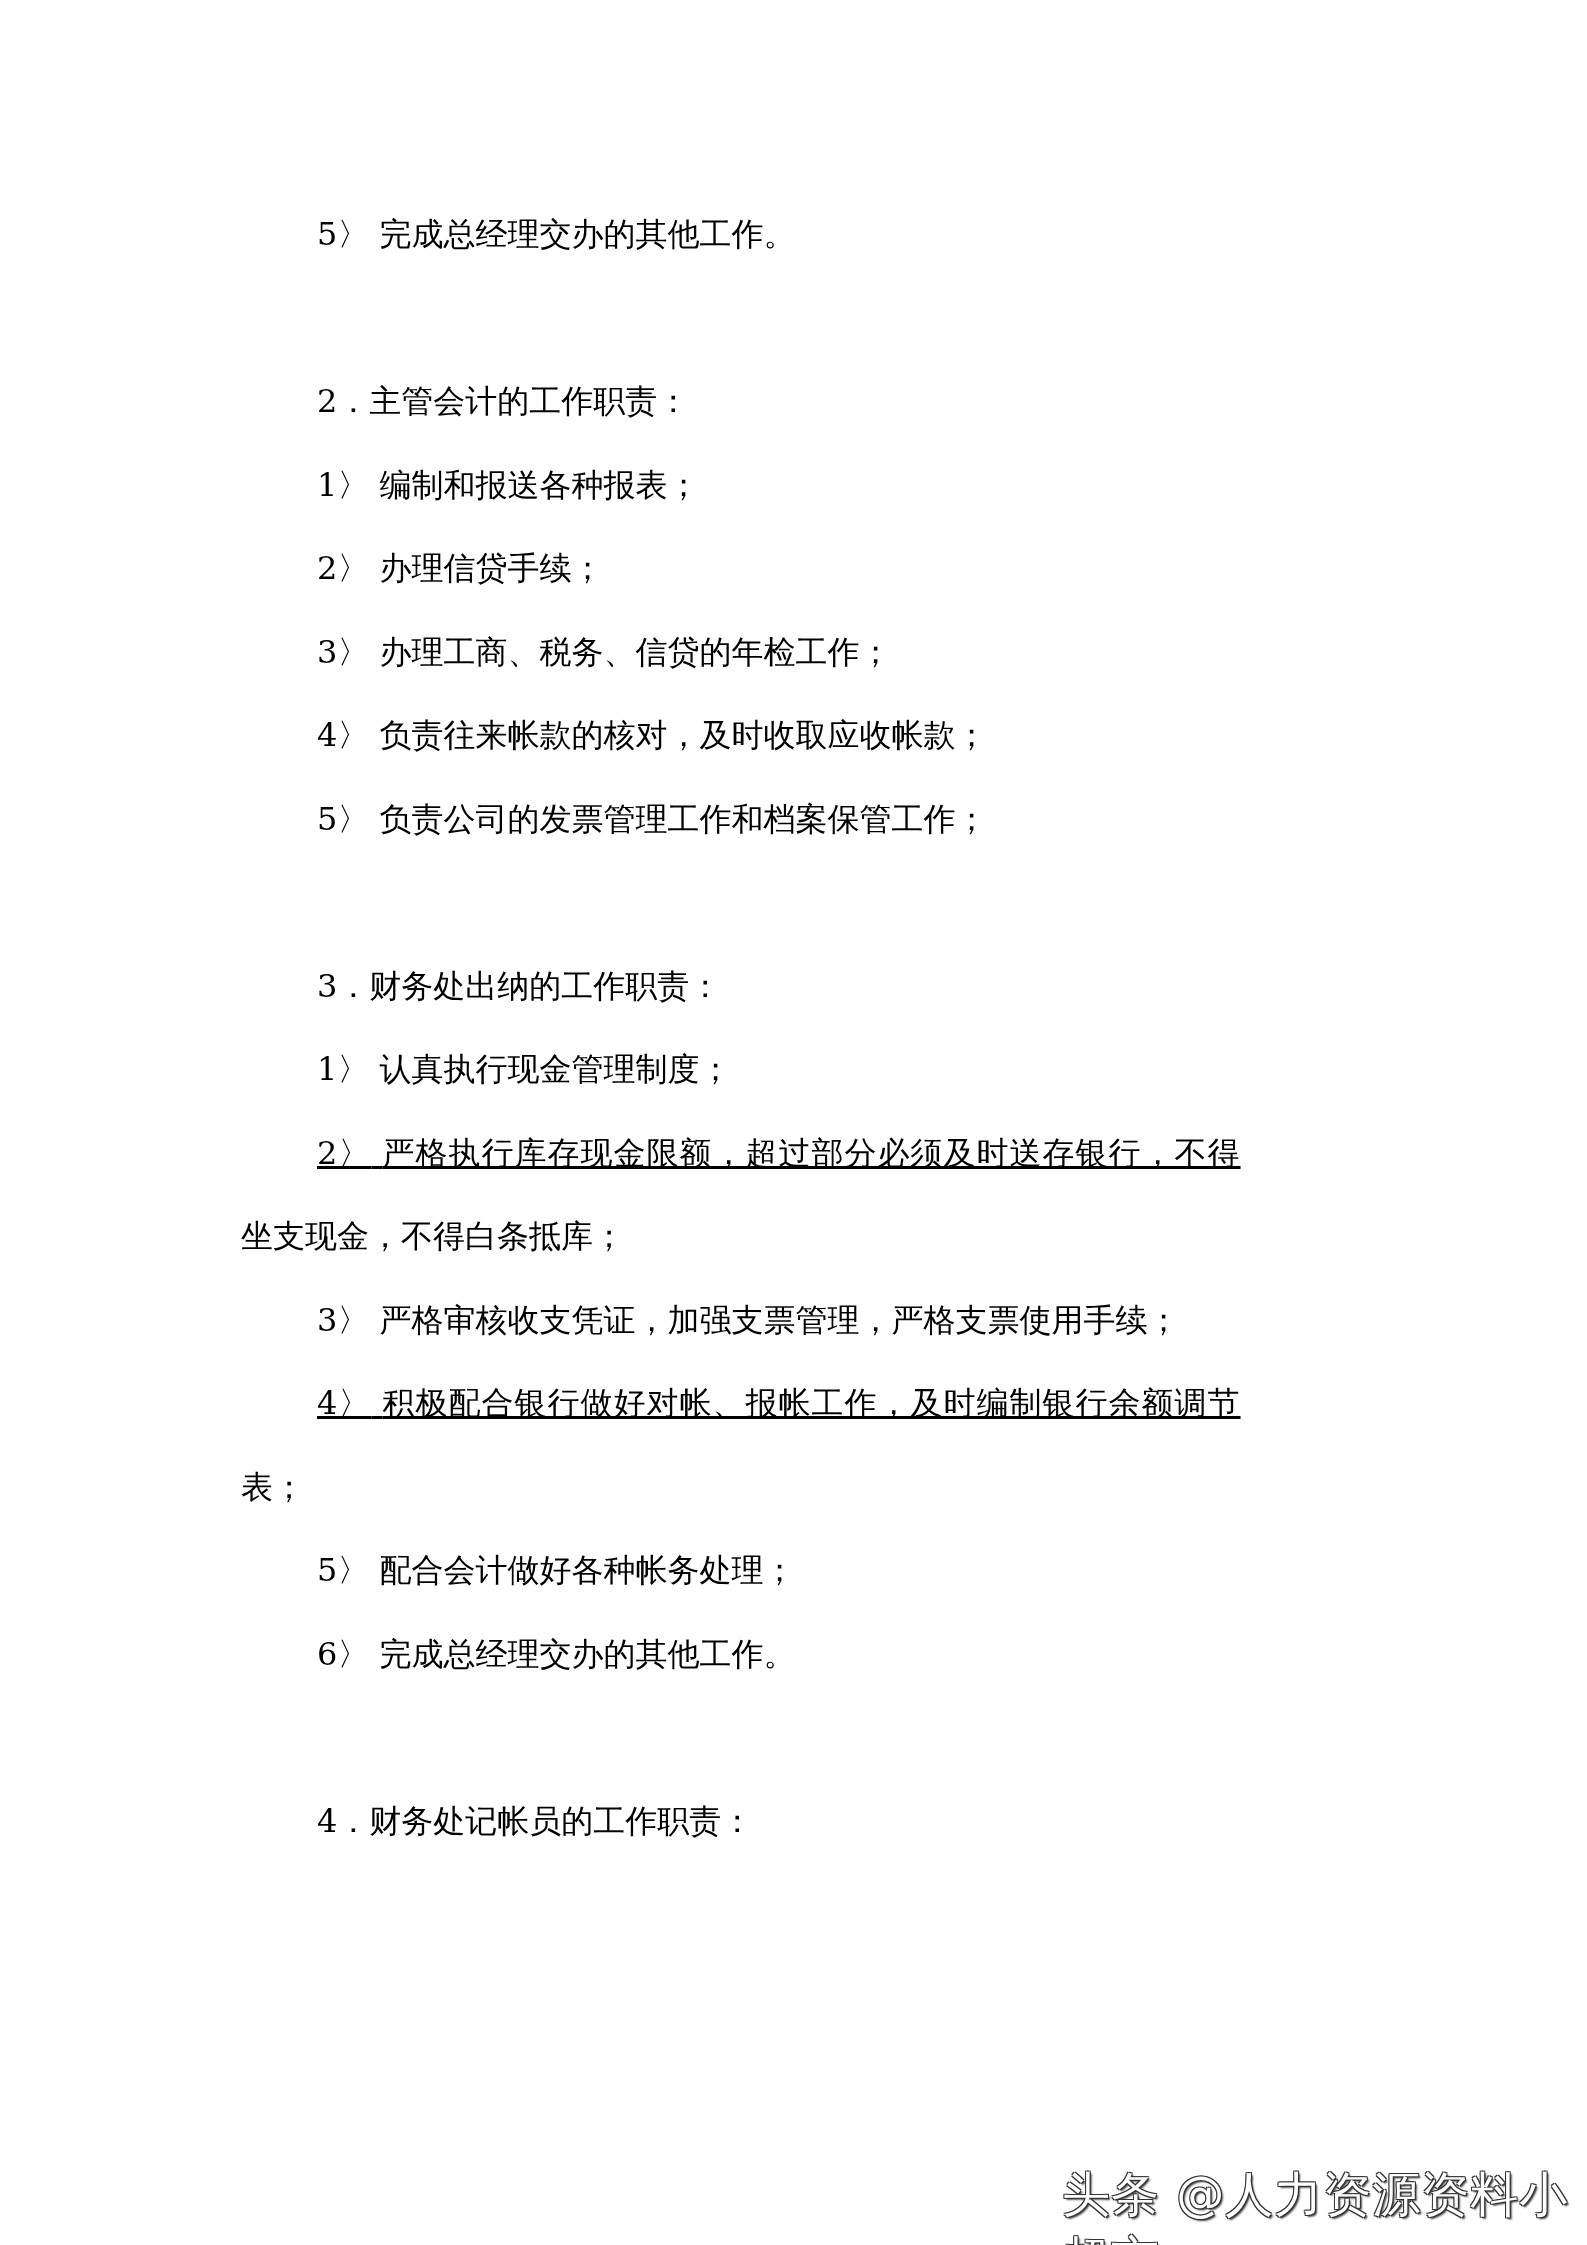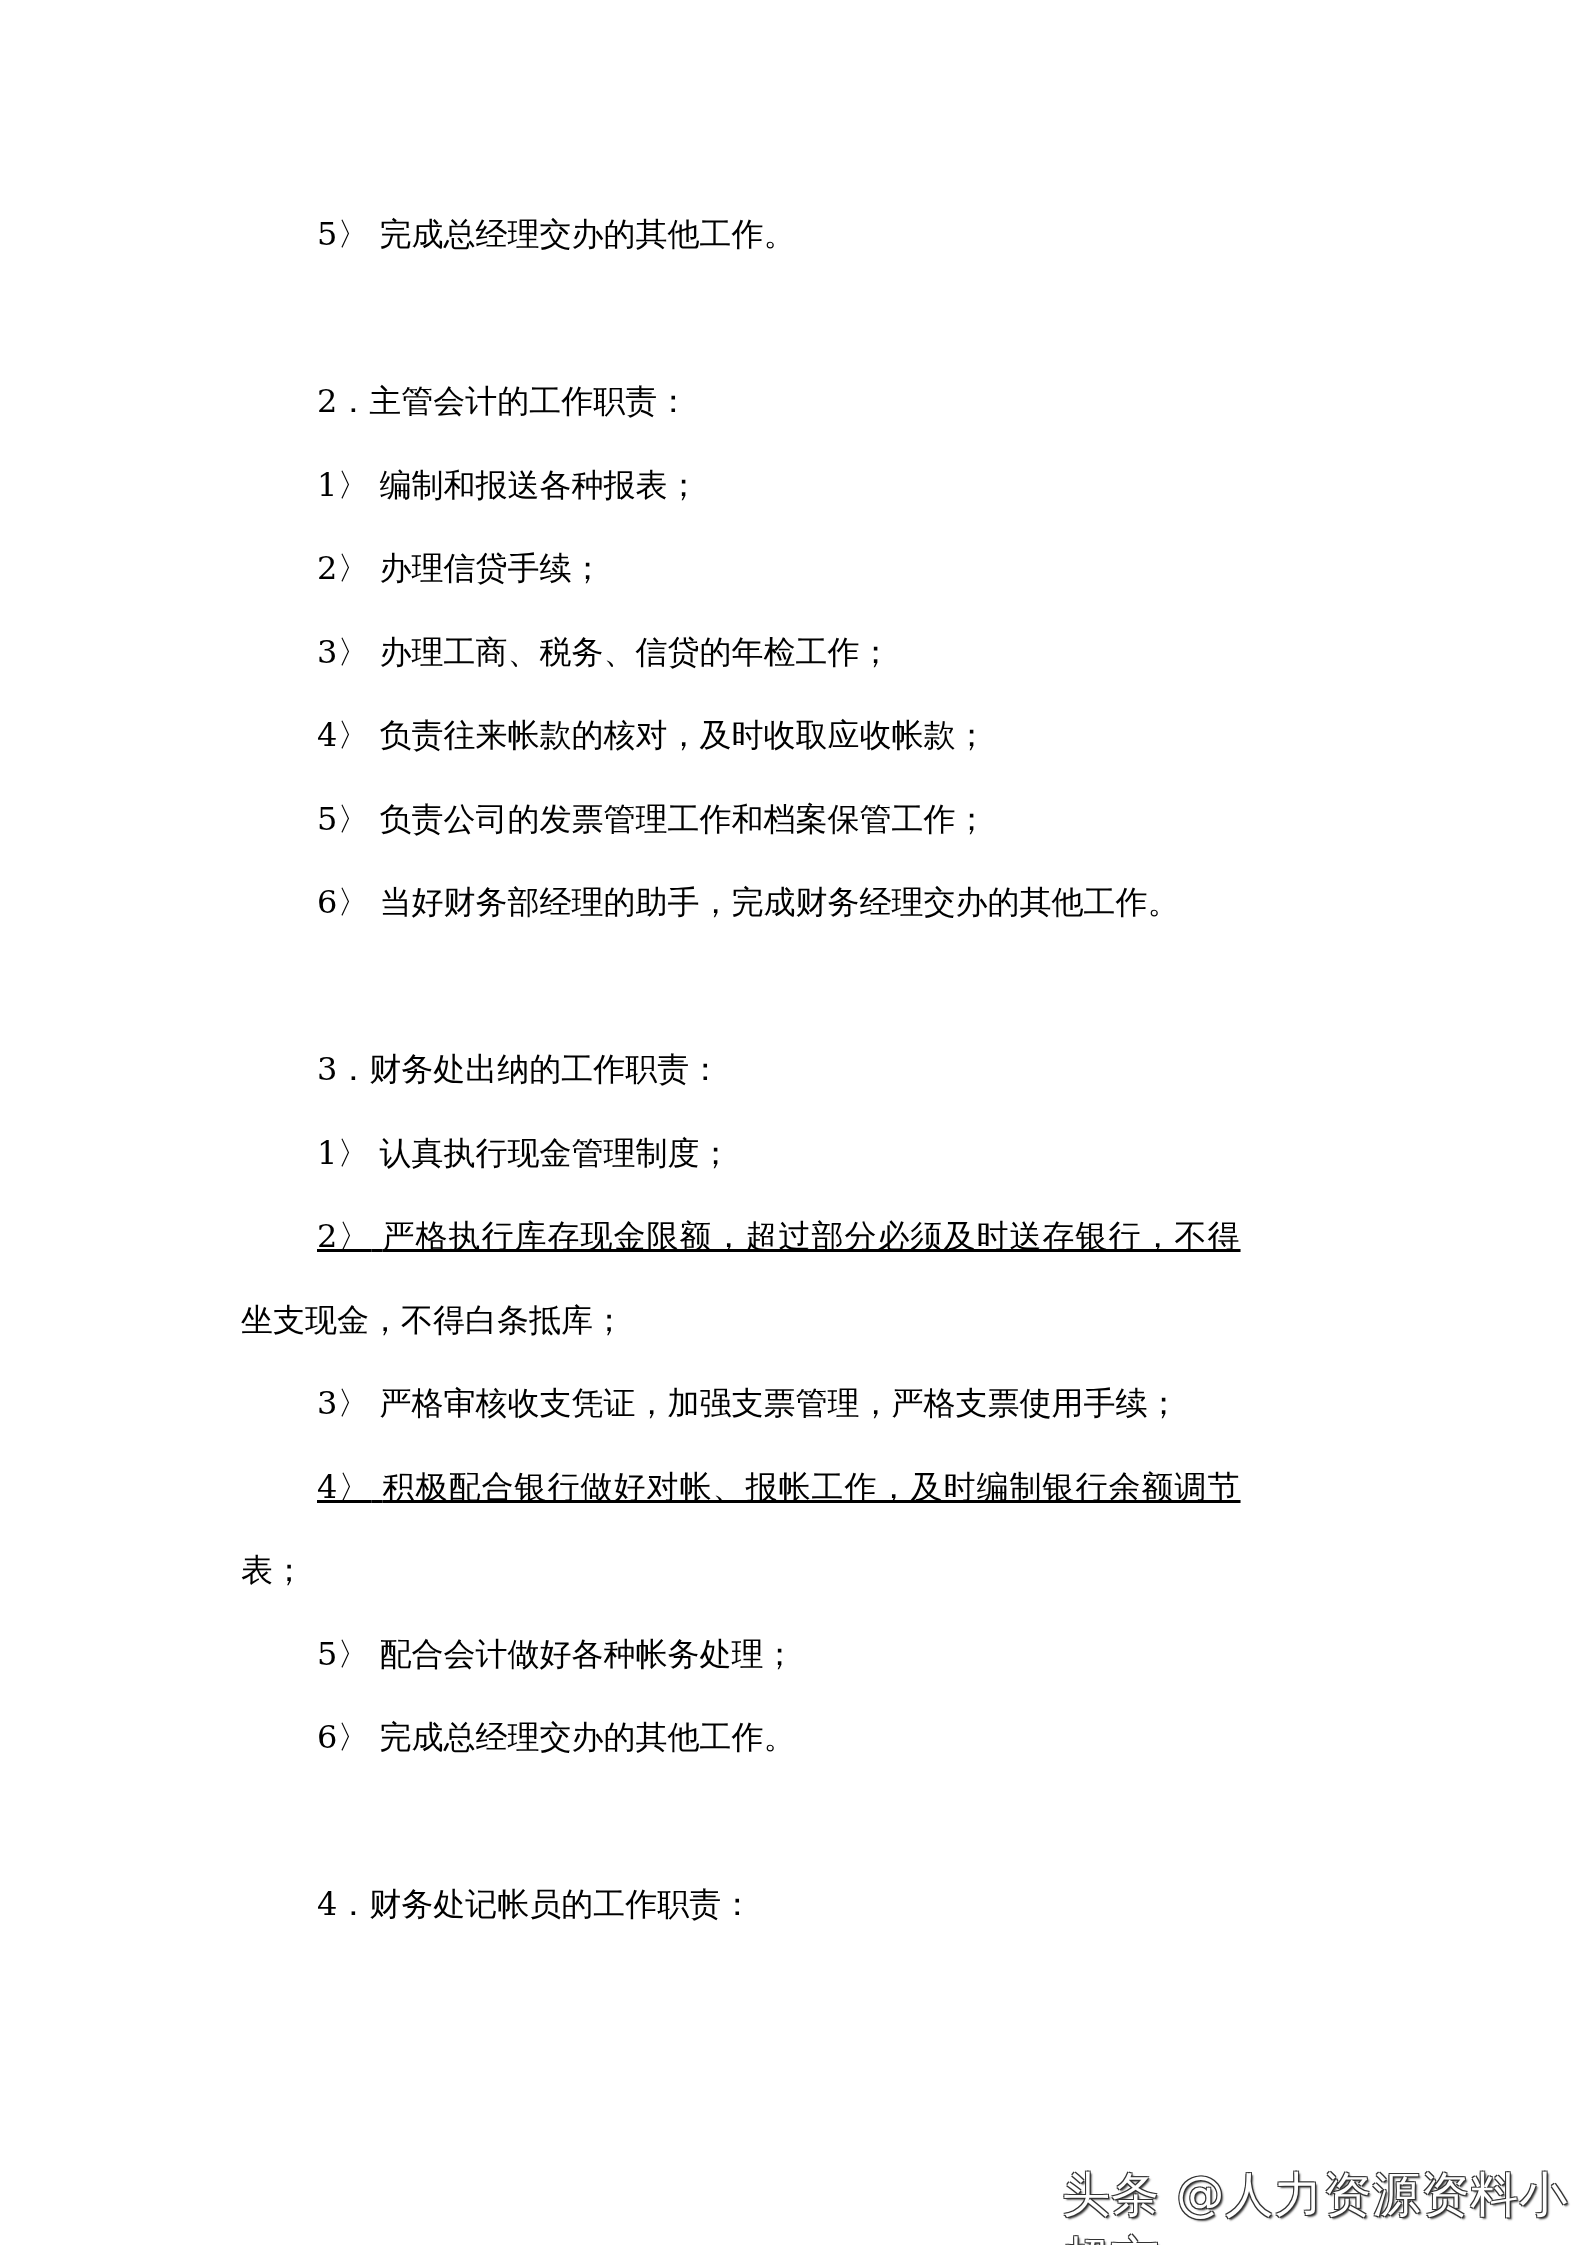--- a/index.html
+++ b/index.html
@@ -29,21 +29,20 @@
   <div class="line indent"><span>5〉</span> <span>完成总经理交办的其他工作。</span></div>
 
   <div class="blank"></div>
 
   <div class="line indent heading">2．主管会计的工作职责：</div>
   <div class="line indent"><span>1〉</span> <span>编制和报送各种报表；</span></div>
   <div class="line indent"><span>2〉</span> <span>办理信贷手续；</span></div>
   <div class="line indent"><span>3〉</span> <span>办理工商、税务、信贷的年检工作；</span></div>
   <div class="line indent"><span>4〉</span> <span>负责往来帐款的核对，及时收取应收帐款；</span></div>
   <div class="line indent"><span>5〉</span> <span>负责公司的发票管理工作和档案保管工作；</span></div>
-  <div class="line indent"><span>6〉</span> <span>当好财务部经理的助手，完成财务经理交办的其他工作。</span></div>
 
   <div class="blank"></div>
 
   <div class="line indent heading">3．财务处出纳的工作职责：</div>
   <div class="line indent"><span>1〉</span> <span>认真执行现金管理制度；</span></div>
   <div class="line wrap-first"><span>2〉</span> <span>严格执行库存现金限额，超过部分必须及时送存银行，不得</span></div>
   <div class="line">坐支现金，不得白条抵库；</div>
   <div class="line indent"><span>3〉</span> <span>严格审核收支凭证，加强支票管理，严格支票使用手续；</span></div>
   <div class="line wrap-first"><span>4〉</span> <span>积极配合银行做好对帐、报帐工作，及时编制银行余额调节</span></div>
   <div class="line">表；</div>

